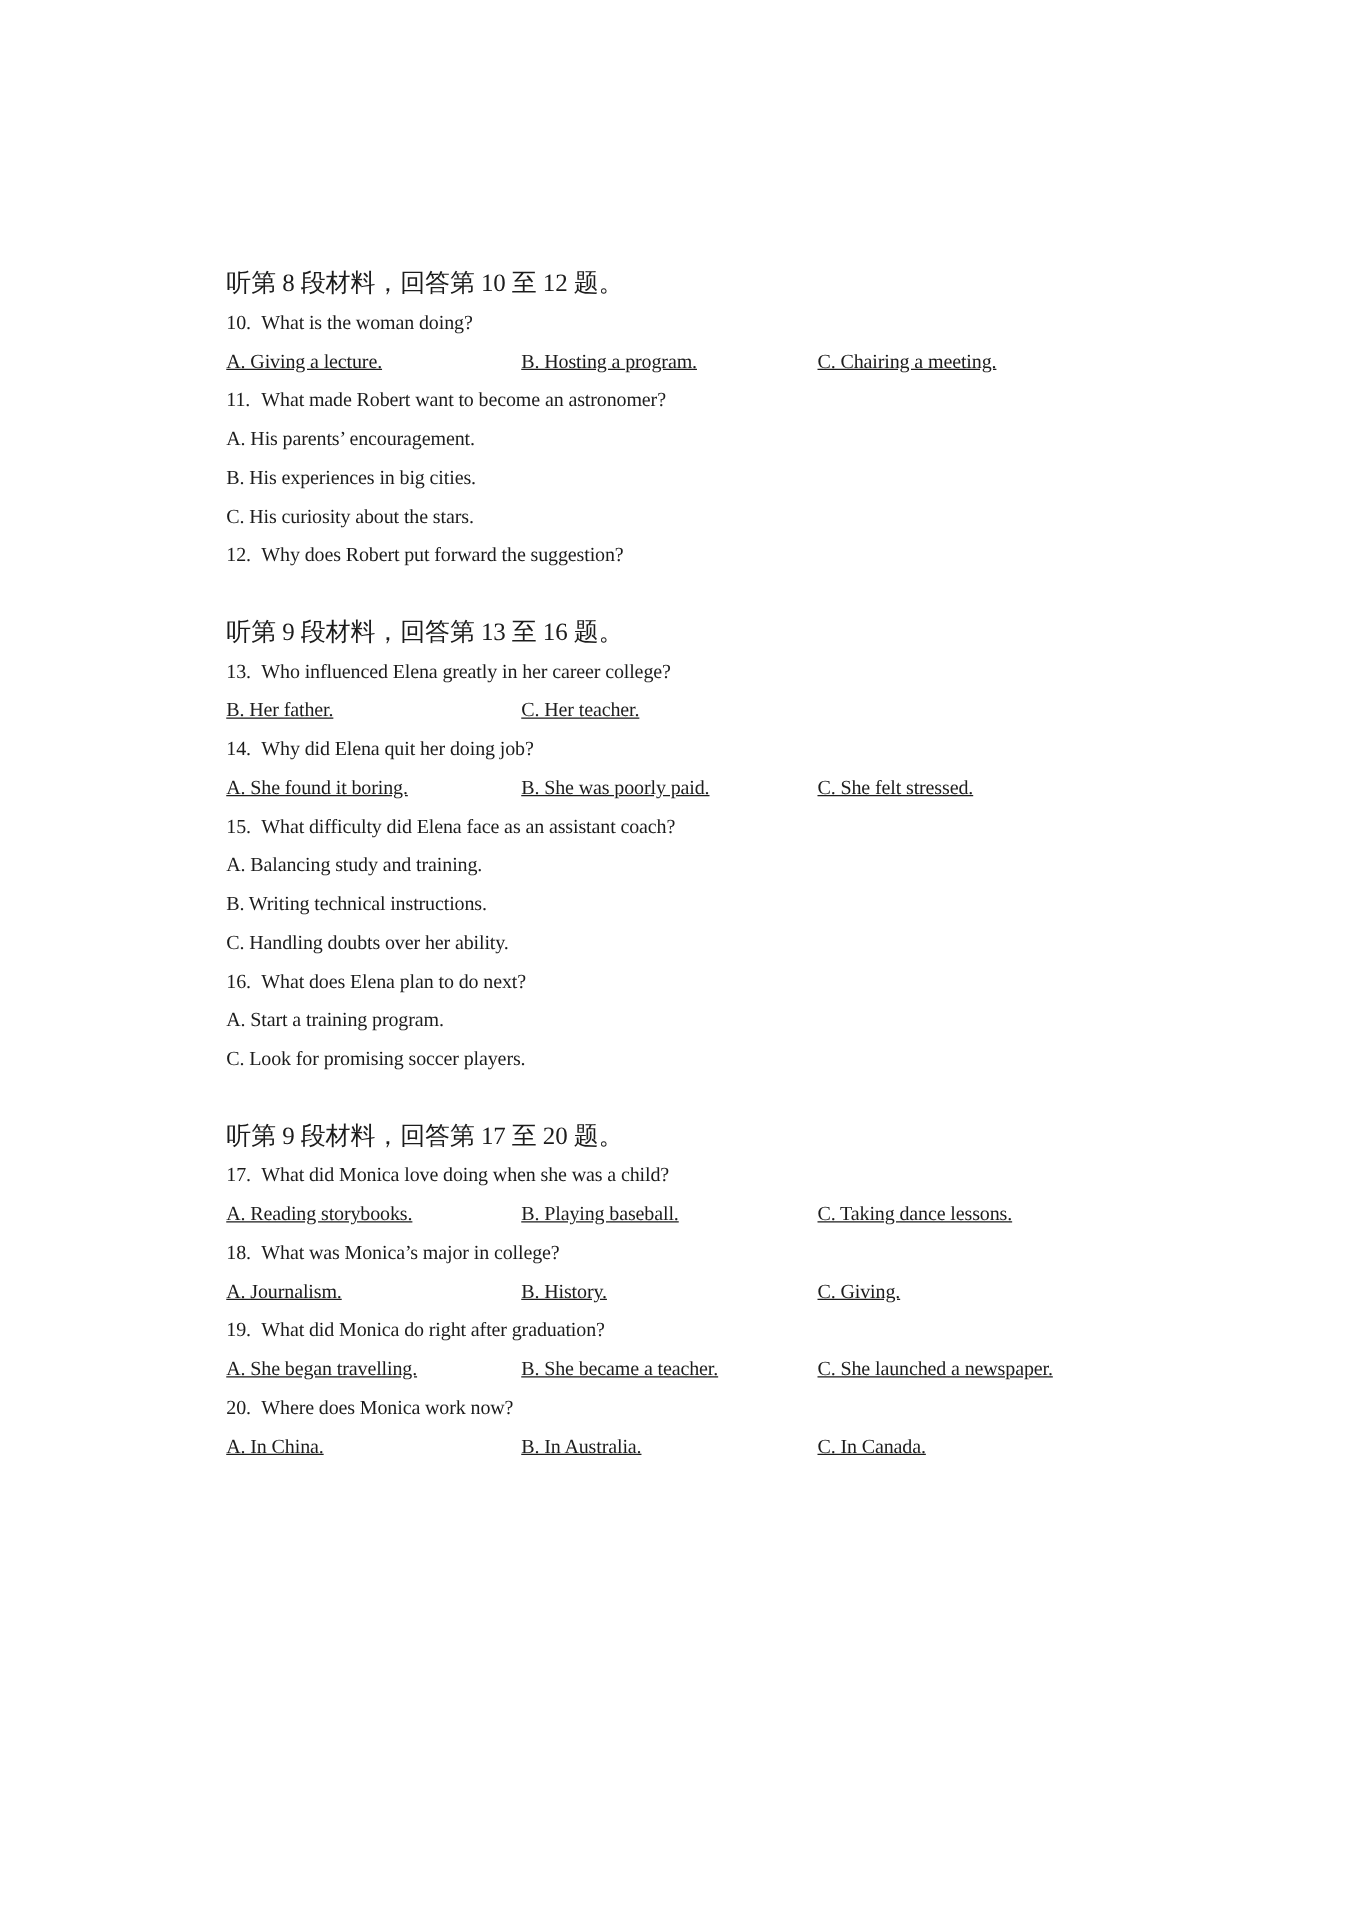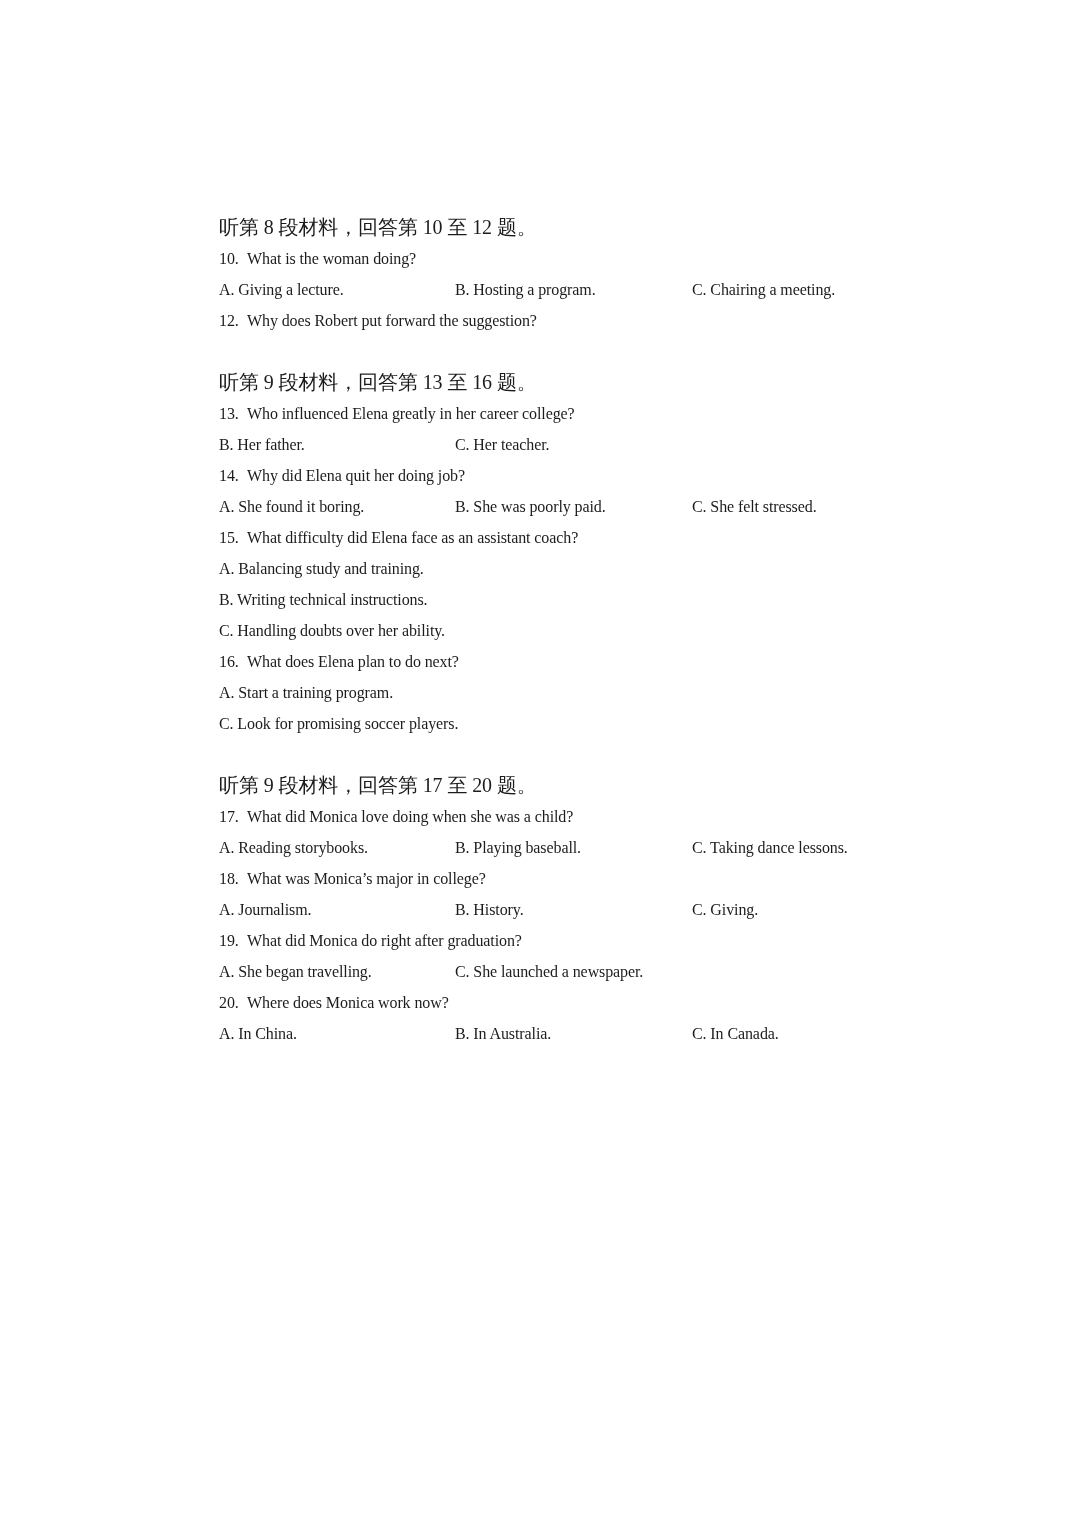--- a/index.html
+++ b/index.html
@@ -13,57 +13,65 @@
     font-family: "Liberation Serif", "DejaVu Serif", serif;
     color: #1c1c1c;
     overflow: hidden;
   }
   .sheet {
     box-sizing: border-box;
     width: 956px;
     height: 1527px;
     padding: 212px 43px 0 181px;
     background: #ffffff;
-    margin-left: 38px;
   }
   .sheet p { margin: 0; }
   .line {
     font-size: 16px;
     line-height: 31px;
     letter-spacing: -0.1px;
     white-space: nowrap;
   }
   .section + .section { margin-top: 31px; }
   .instruction { font-size: 20px; }
   .qline .qnum {
     display: inline-block;
     width: 28px;
   }
   .opt-row {
     display: grid;
     grid-template-columns: 236px 237px auto;
     margin-left: 28px;
+    text-decoration: underline;
   }
   .opt-stacked { margin-left: 28px; }
 </style>
 </head>
 <body>
 
 <div class="sheet">
     <div class="section">
     <p class="line instruction">听第 8 段材料，回答第 10 至 12 题。</p>
     <div>
         <div class="question">
     <p class="line qline"><span class="qnum">10.</span><span>What is the woman doing?</span></p>
     <div>
             <p class="line opt-row">
     <span>A. Giving a lecture.</span>
     <span>B. Hosting a program.</span>
     <span>C. Chairing a meeting.</span>
   </p>
+          </div>
+  </div>
+        <div class="question">
+    <p class="line qline"><span class="qnum">11.</span><span>What made Robert want to become an astronomer?</span></p>
+    <div>
+            <p class="line opt-stacked">A. His parents’ encouragement.</p>
+            <p class="line opt-stacked">B. His experiences in big cities.</p>
+            <p class="line opt-stacked">C. His curiosity about the stars.</p>
           </div>
   </div>
         <div class="question">
     <p class="line qline"><span class="qnum">12.</span><span>Why does Robert put forward the suggestion?</span></p>
   </div>
       </div>
   </div>
     <div class="section">
     <p class="line instruction">听第 9 段材料，回答第 13 至 16 题。</p>
     <div>
@@ -124,20 +132,21 @@
     <span>B. History.</span>
     <span>C. Giving.</span>
   </p>
           </div>
   </div>
         <div class="question">
     <p class="line qline"><span class="qnum">19.</span><span>What did Monica do right after graduation?</span></p>
     <div>
             <p class="line opt-row">
     <span>A. She began travelling.</span>
+    <span>B. She became a teacher.</span>
     <span>C. She launched a newspaper.</span>
   </p>
           </div>
   </div>
         <div class="question">
     <p class="line qline"><span class="qnum">20.</span><span>Where does Monica work now?</span></p>
     <div>
             <p class="line opt-row">
     <span>A. In China.</span>
     <span>B. In Australia.</span>

